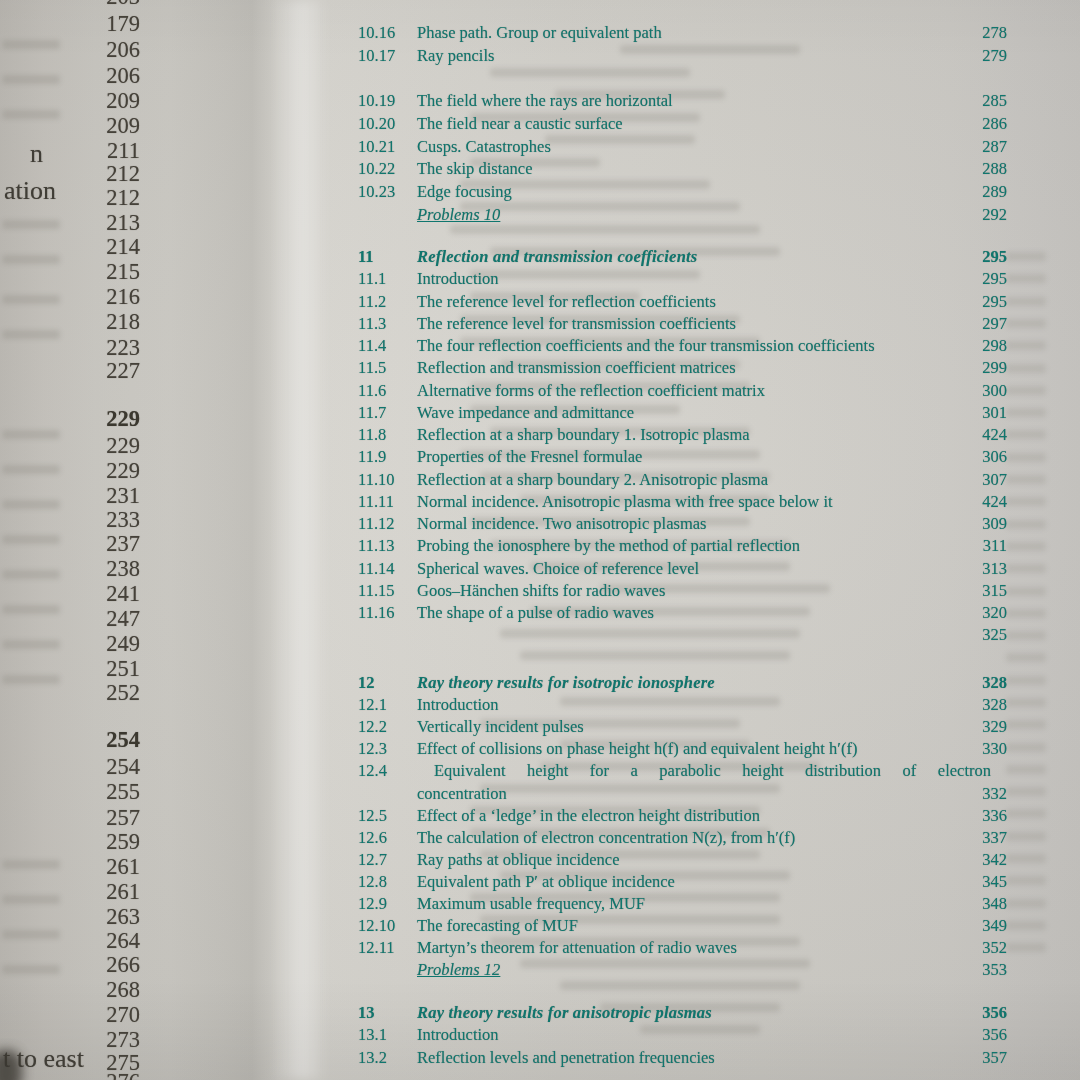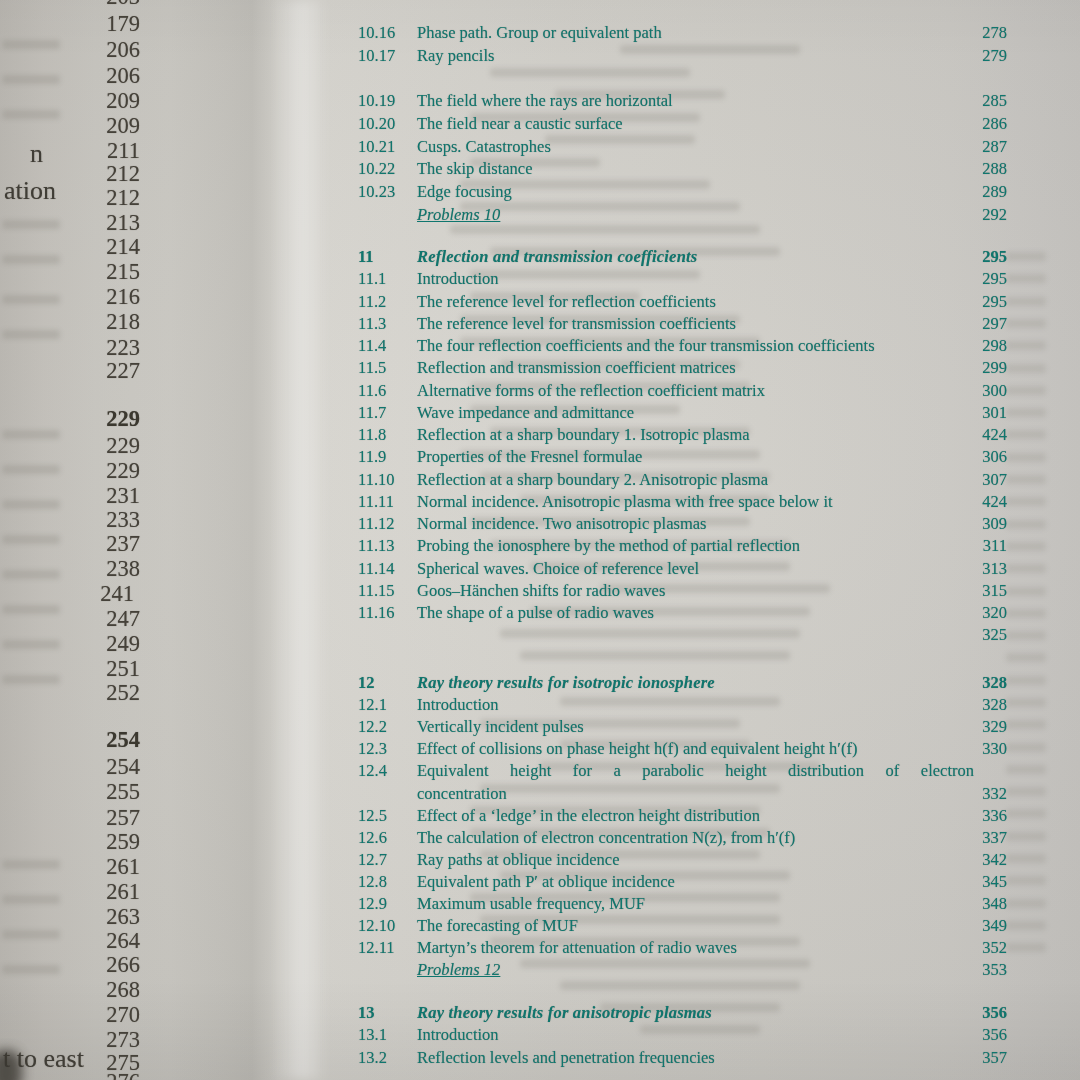--- a/index.html
+++ b/index.html
@@ -21,21 +21,21 @@
   .row{position:absolute;left:0;width:1080px;height:22px;white-space:nowrap;
        font-size:16.5px;line-height:22px;
        text-shadow:0 0 1px rgba(69,65,56,0.45);}
   .row .num{position:absolute;left:341px;width:56px;}
   .row .title{position:absolute;left:400px;width:600px;}
   .row .page{position:absolute;left:925px;width:65px;text-align:right;}
   .row.chapter .num{font-weight:bold;}
   .row.chapter .title{font-weight:bold;font-style:italic;letter-spacing:0.2px;}
   .row.chapter .page{font-weight:bold;}
   .row.problems .title{font-style:italic;text-decoration:underline;}
-  .row.wrap .title{width:557px;white-space:normal;text-align:justify;text-align-last:justify;}
+  .row.wrap .title{width:557px;white-space:normal;text-align:justify;text-align-last:justify;margin-left:17px;}
   
   .lnum{position:absolute;width:46px;left:94px;text-align:right;
         font-size:22.5px;line-height:24px;color:#454139;
         text-shadow:0 0 1px rgba(69,65,57,0.5);}
   .lnum.bold{font-weight:bold;color:#3b382f;}
   .frag{position:absolute;font-size:26px;color:#403d36;line-height:26px;
         text-shadow:0 0 1px rgba(64,61,54,0.5);}
   
   .ghost{position:absolute;height:9px;border-radius:4px;background:#8a877f;
          filter:blur(2.6px);}
@@ -164,21 +164,21 @@
       <div class="lnum" style="top: 310px;">218</div>
       <div class="lnum" style="top: 336px;">223</div>
       <div class="lnum" style="top: 359px;">227</div>
       <div class="lnum bold" style="top: 407px;">229</div>
       <div class="lnum" style="top: 434px;">229</div>
       <div class="lnum" style="top: 459px;">229</div>
       <div class="lnum" style="top: 484px;">231</div>
       <div class="lnum" style="top: 508px;">233</div>
       <div class="lnum" style="top: 532px;">237</div>
       <div class="lnum" style="top: 557px;">238</div>
-      <div class="lnum" style="top: 582px; text-align: center;">241</div>
+      <div class="lnum" style="top: 582px;">241</div>
       <div class="lnum" style="top: 607px;">247</div>
       <div class="lnum" style="top: 632px;">249</div>
       <div class="lnum" style="top: 657px;">251</div>
       <div class="lnum" style="top: 681px;">252</div>
       <div class="lnum bold" style="top: 728px;">254</div>
       <div class="lnum" style="top: 755px;">254</div>
       <div class="lnum" style="top: 780px;">255</div>
       <div class="lnum" style="top: 806px;">257</div>
       <div class="lnum" style="top: 830px;">259</div>
       <div class="lnum" style="top: 855px;">261</div>

